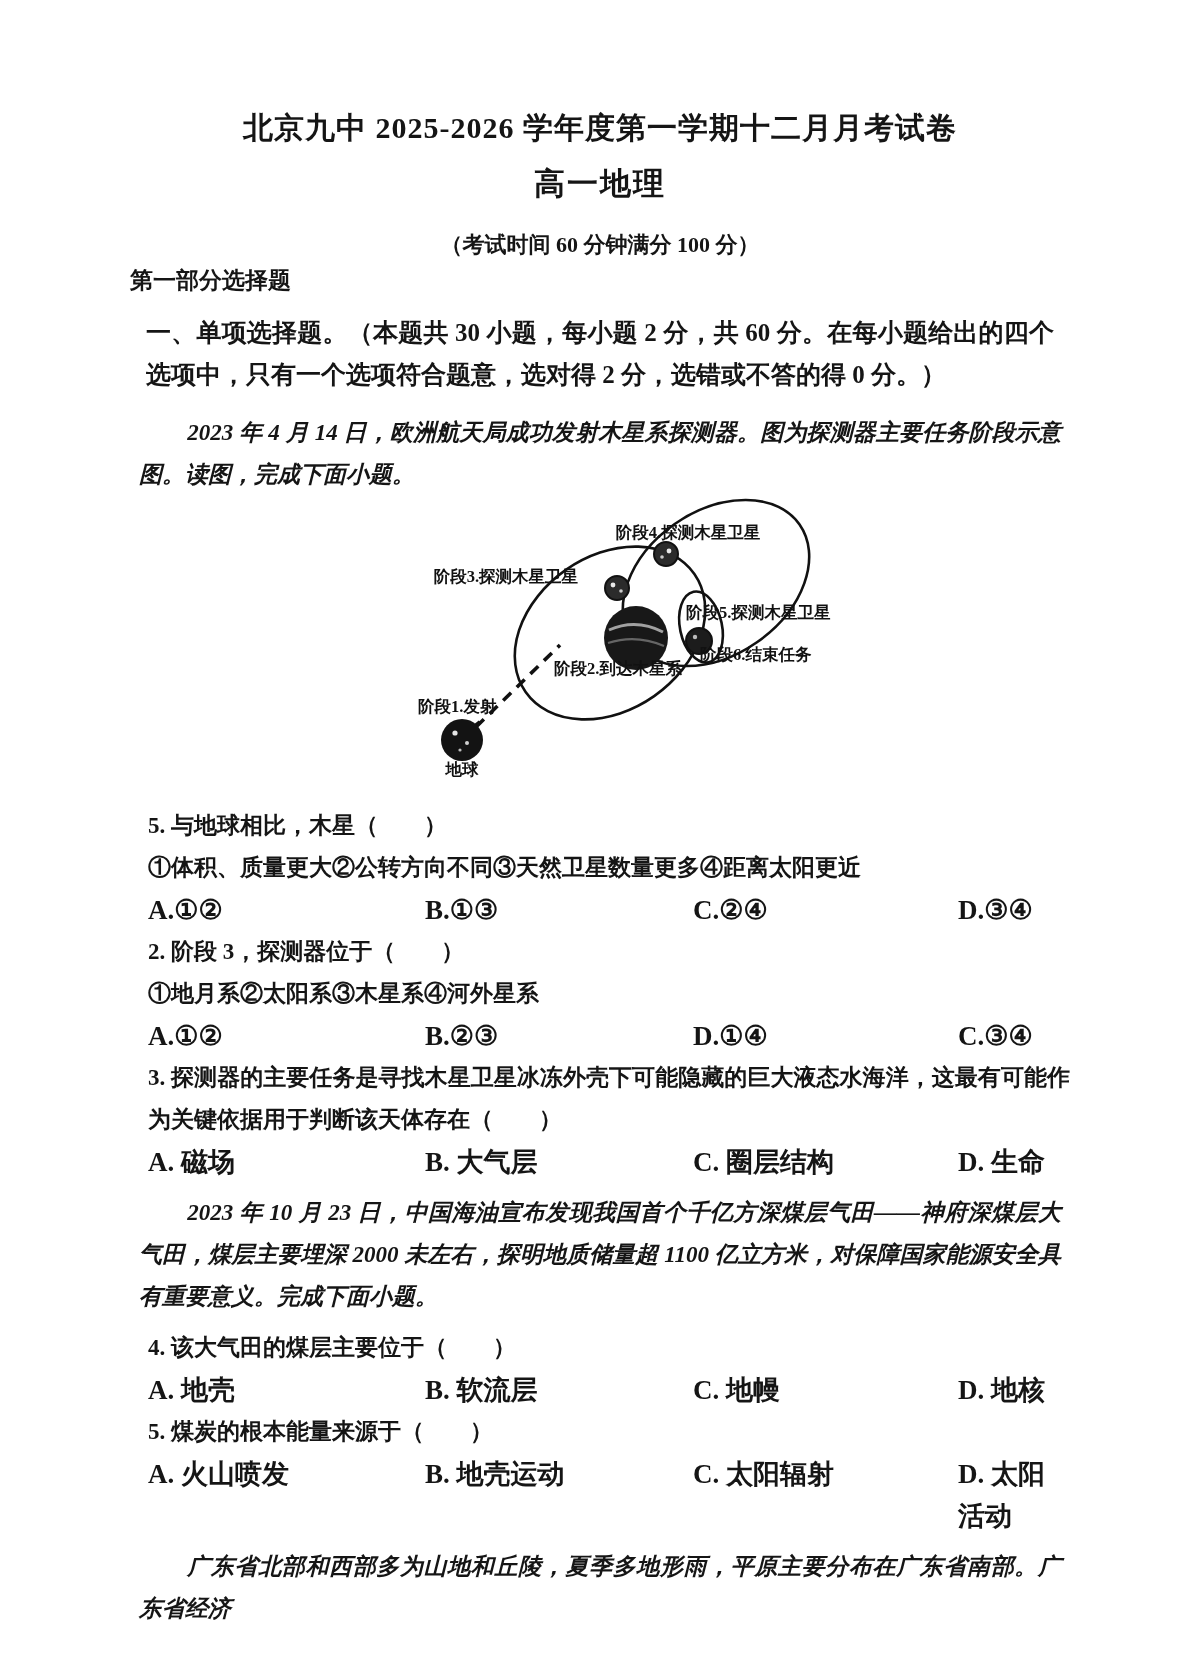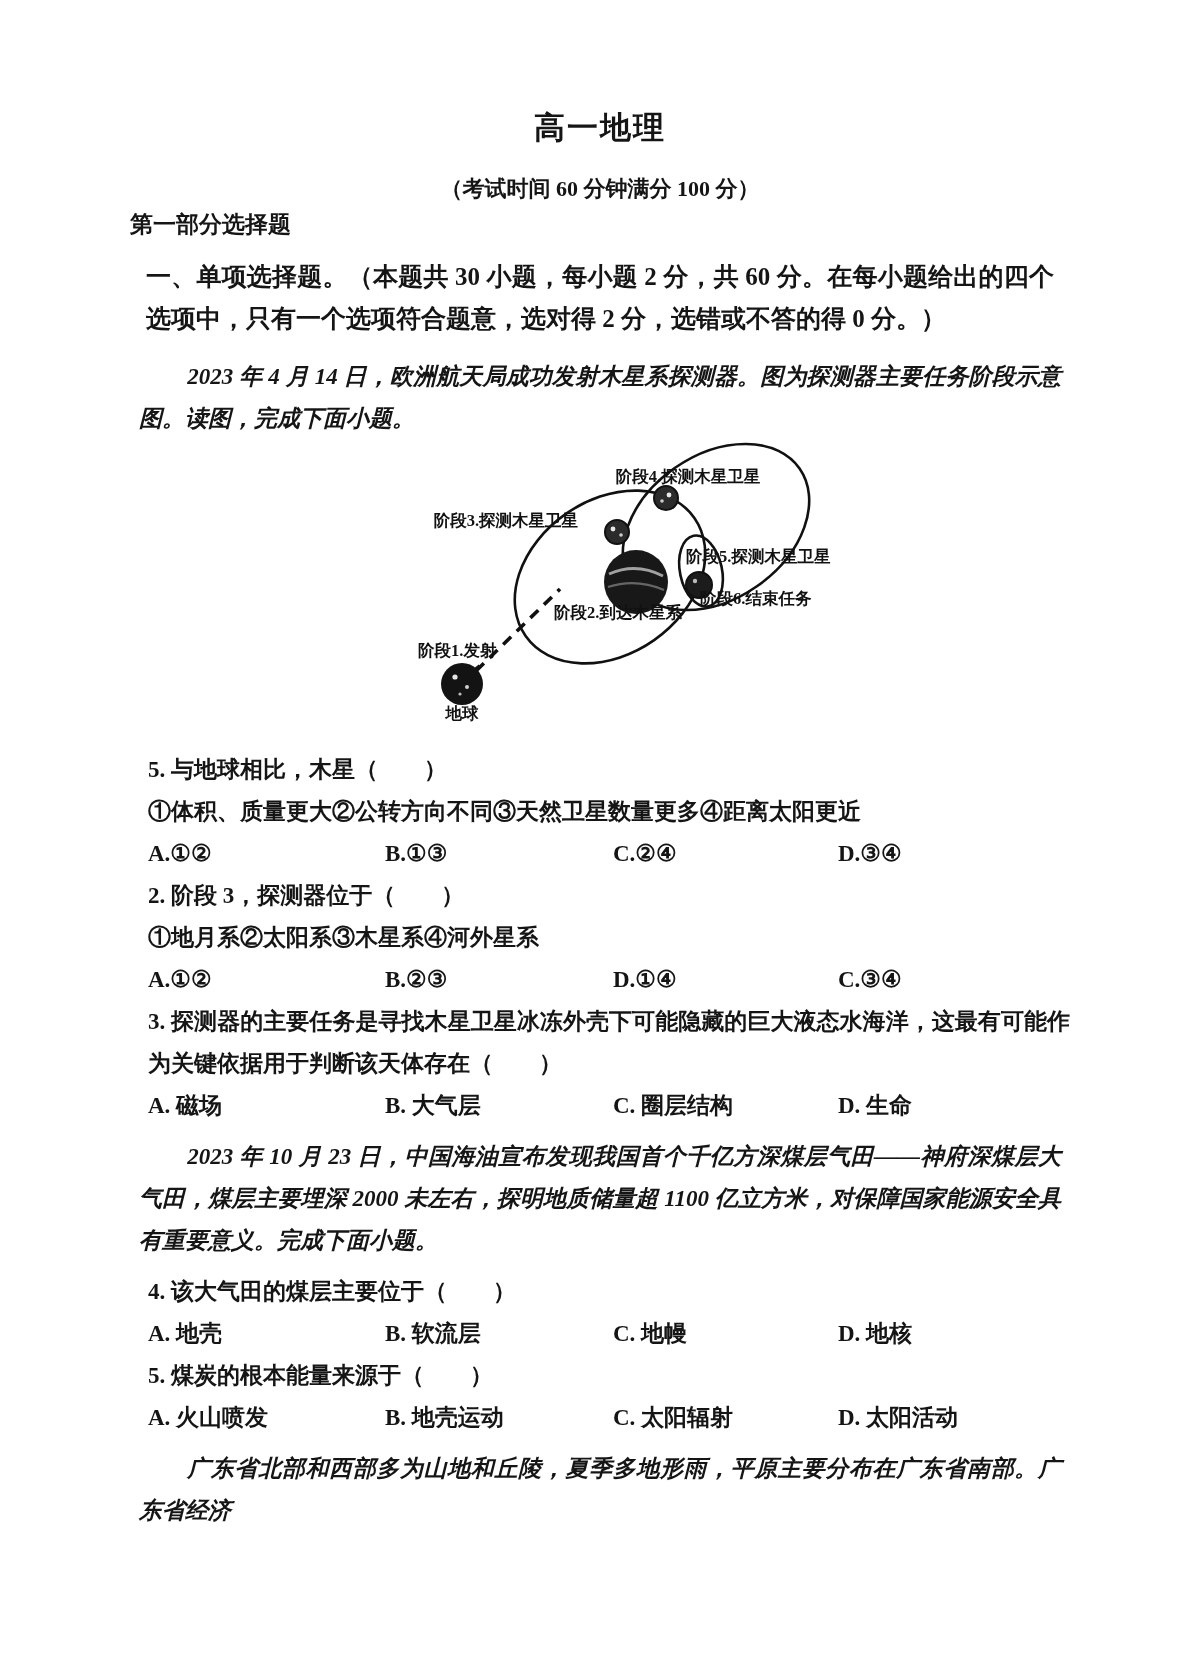--- a/index.html
+++ b/index.html
@@ -86,34 +86,36 @@
   .line {
     font-size: 23px;
     font-weight: 700;
     line-height: 42px;
     padding-left: 18px;
     text-align: justify;
   }
   .opts {
     display: grid;
     grid-template-columns: 237px 228px 225px 1fr;
-    font-size: 23px;
+    font-size: 27px;
     font-weight: 700;
     line-height: 42px;
     padding-left: 18px;
+    gap: 40px;
   }
   .passage.in-flow {
     line-height: 42px;
   }
 </style>
 </head>
 <body>
 
 <div class="sheet">
 
+  <h1 class="exam-title">北京九中 2025-2026 学年度第一学期十二月月考试卷</h1>
   <h2 class="exam-subject">高一地理</h2>
   <div class="exam-info">（考试时间 60 分钟满分 100 分）</div>
   <div class="section-head">第一部分选择题</div>
 
   <p class="instructions">一、单项选择题。（本题共 30 小题，每小题 2 分，共 60 分。在每小题给出的四个选项中，只有一个选项符合题意，选对得 2 分，选错或不答的得 0 分。）</p>
 
   <p class="passage">2023 年 4 月 14 日，欧洲航天局成功发射木星系探测器。图为探测器主要任务阶段示意图。读图，完成下面小题。</p>
 
   <div class="diagram-wrap">
     <svg class="diagram-svg" width="480" height="310" viewBox="0 0 480 310">

